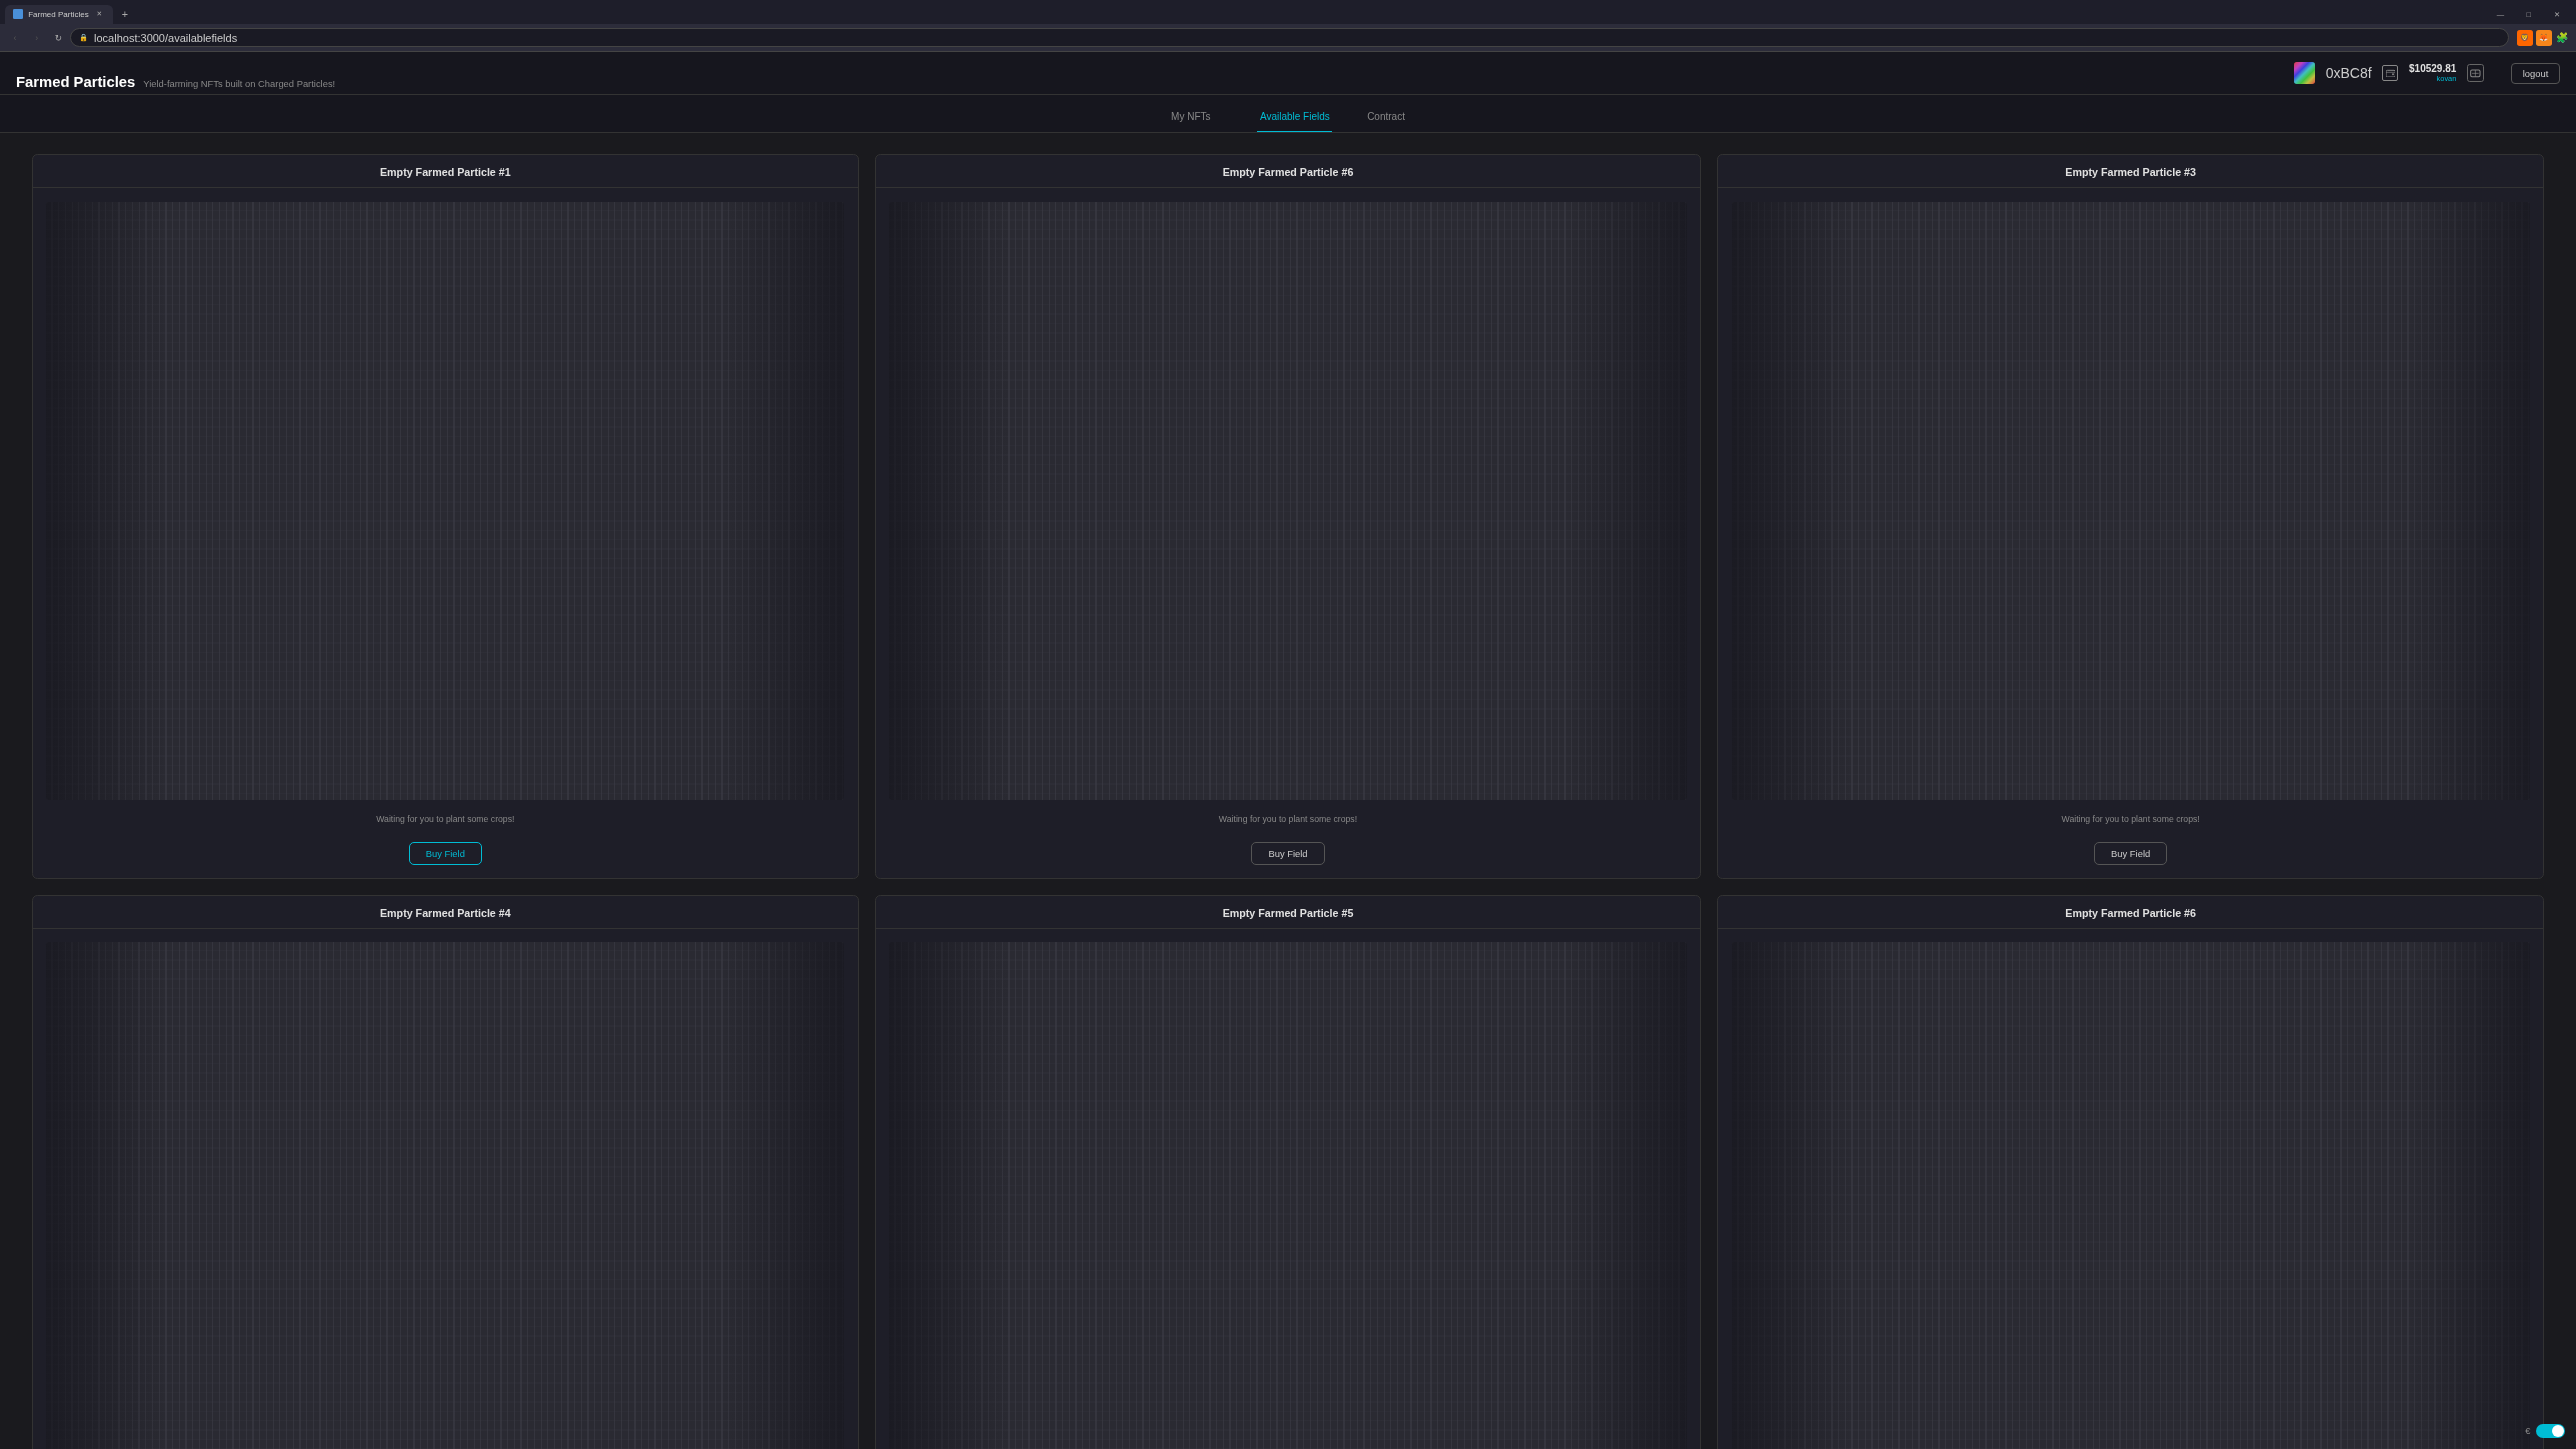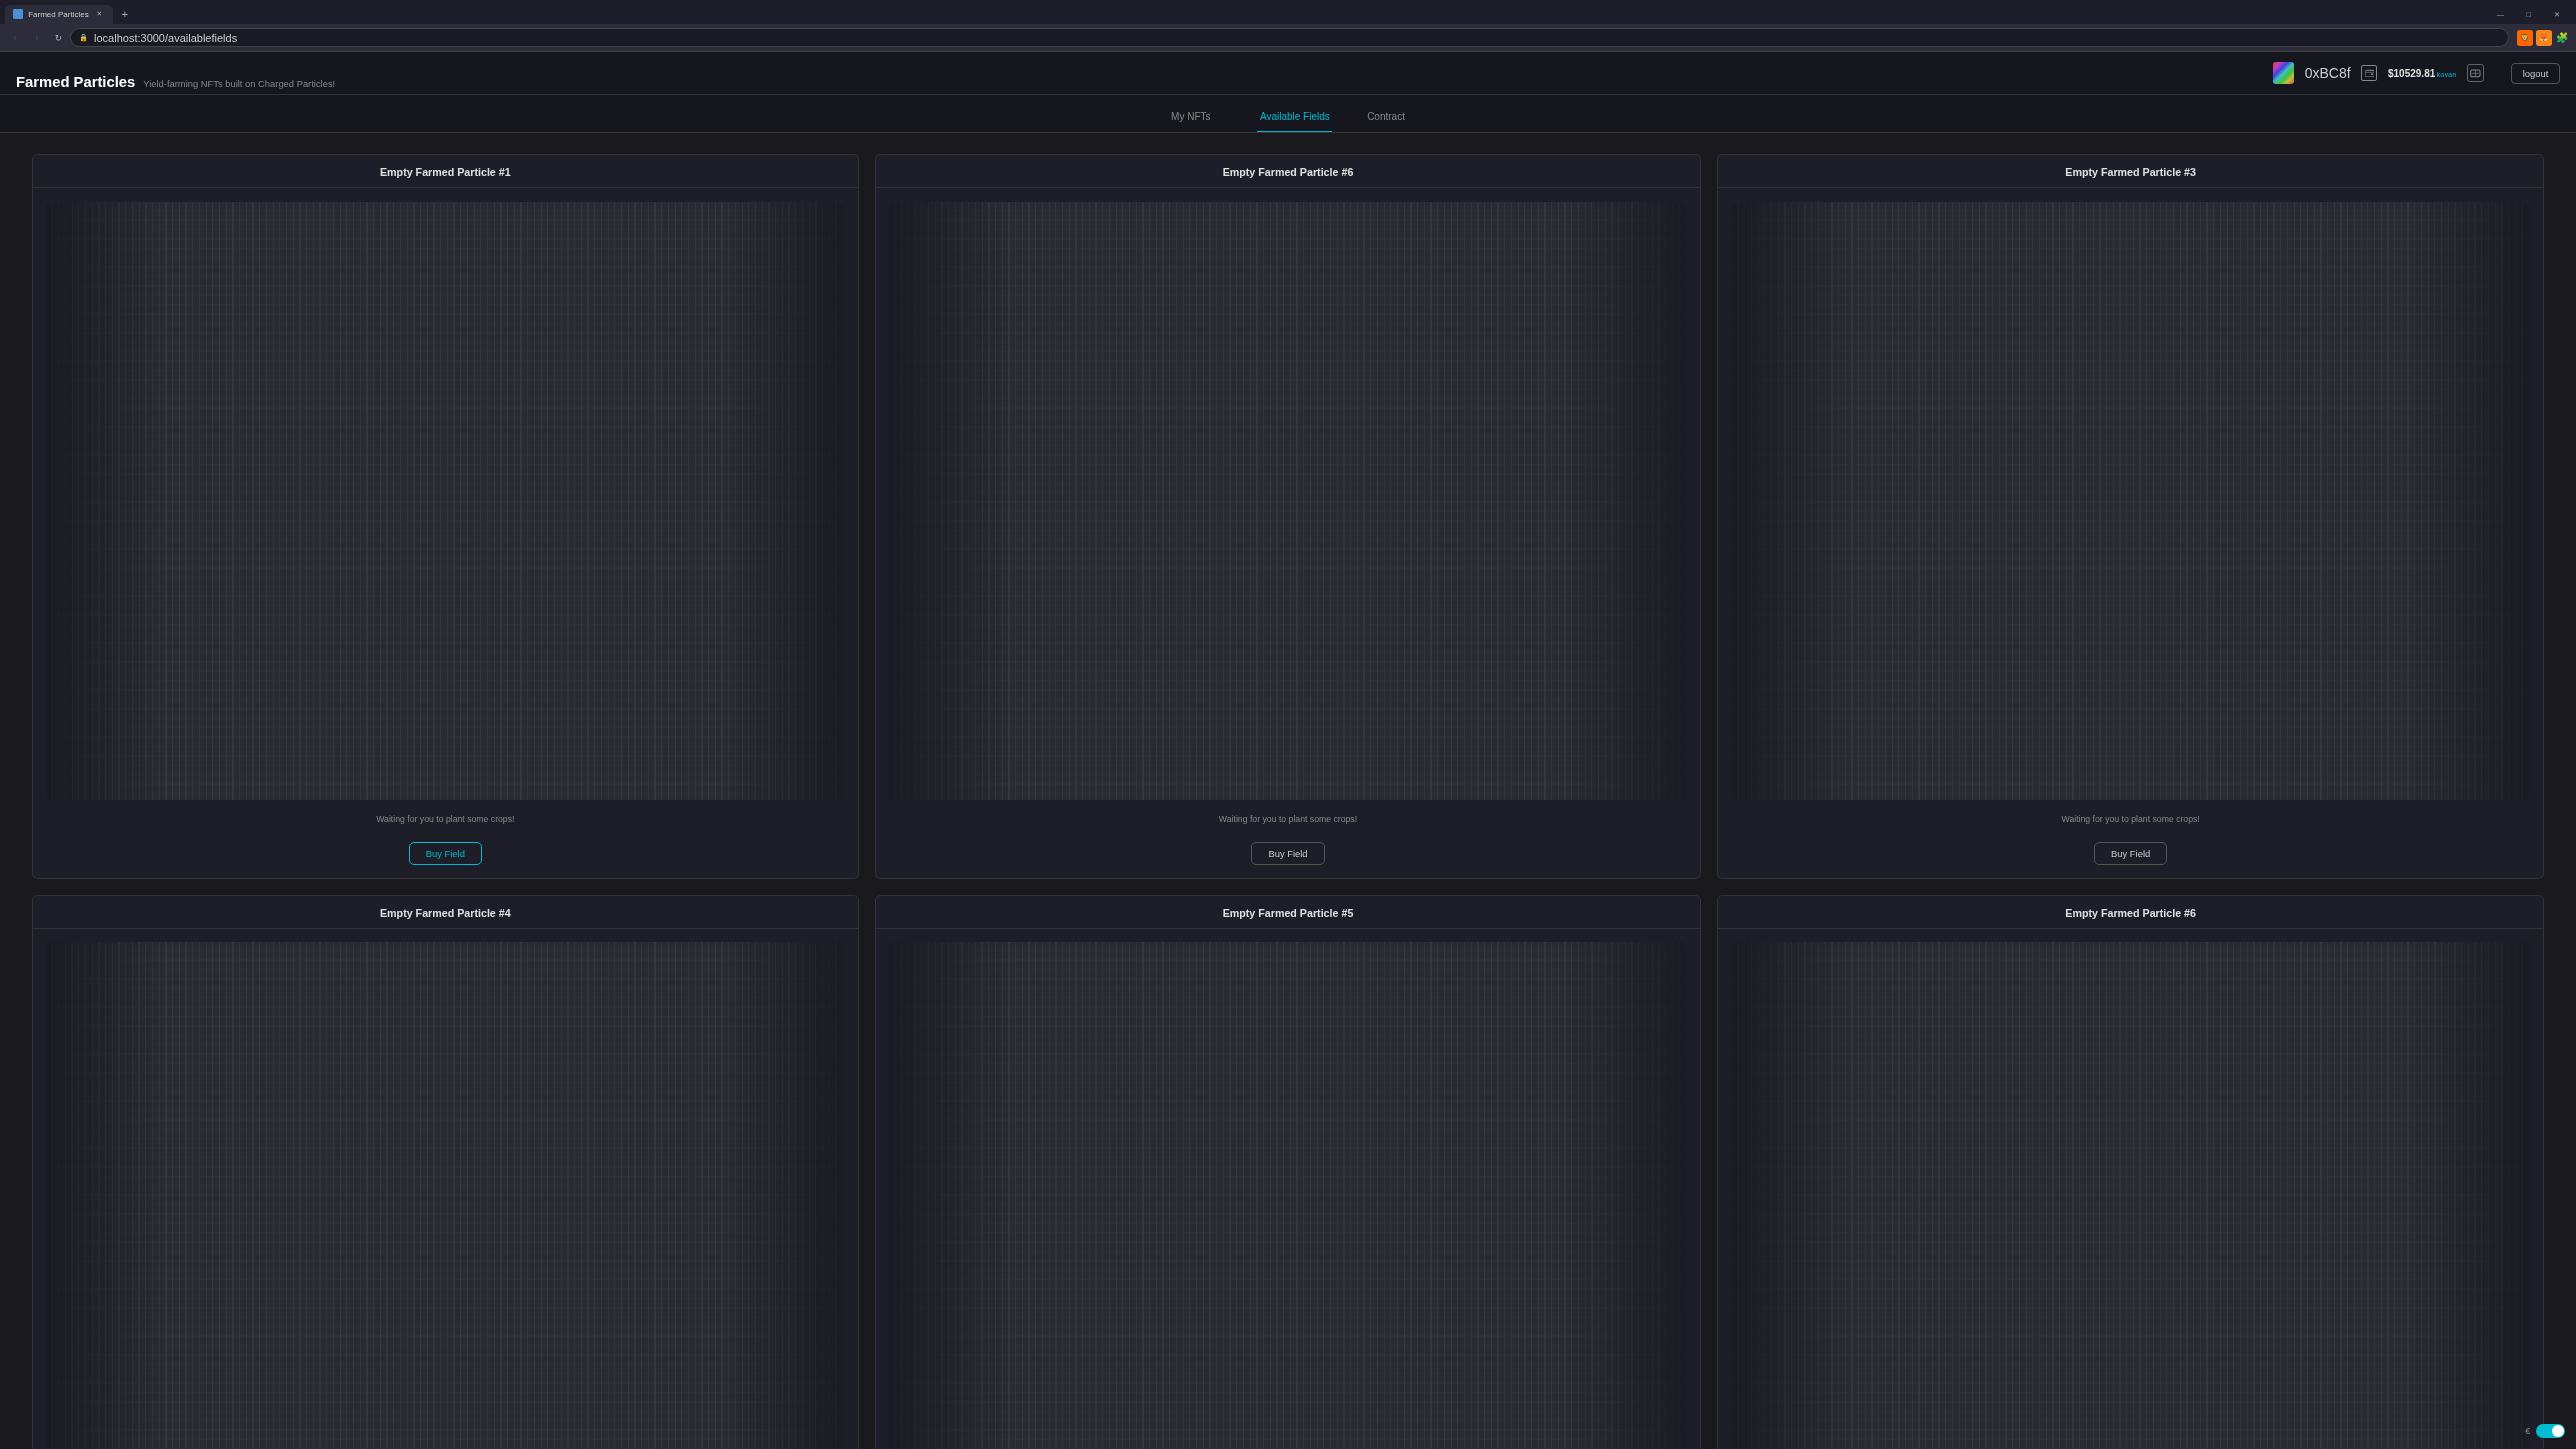--- a/index.html
+++ b/index.html
@@ -213,21 +213,21 @@
       justify-content: center;
       font-size: 8px;
     }
     .network-label {
       font-size: 7.4px;
       color: #00bcd4;
       margin-top: -1.3px;
     }
     .wallet-info-group {
       display: flex;
-      flex-direction: row;
+      flex-direction: column;
       align-items: flex-end;
       gap: 1.3px;
     }
     .logout-btn {
       background: transparent;
       border: 0.7px solid #555;
       color: #ccc;
       padding: 4px 10.7px;
       border-radius: 4px;
       font-size: 9.4px;

